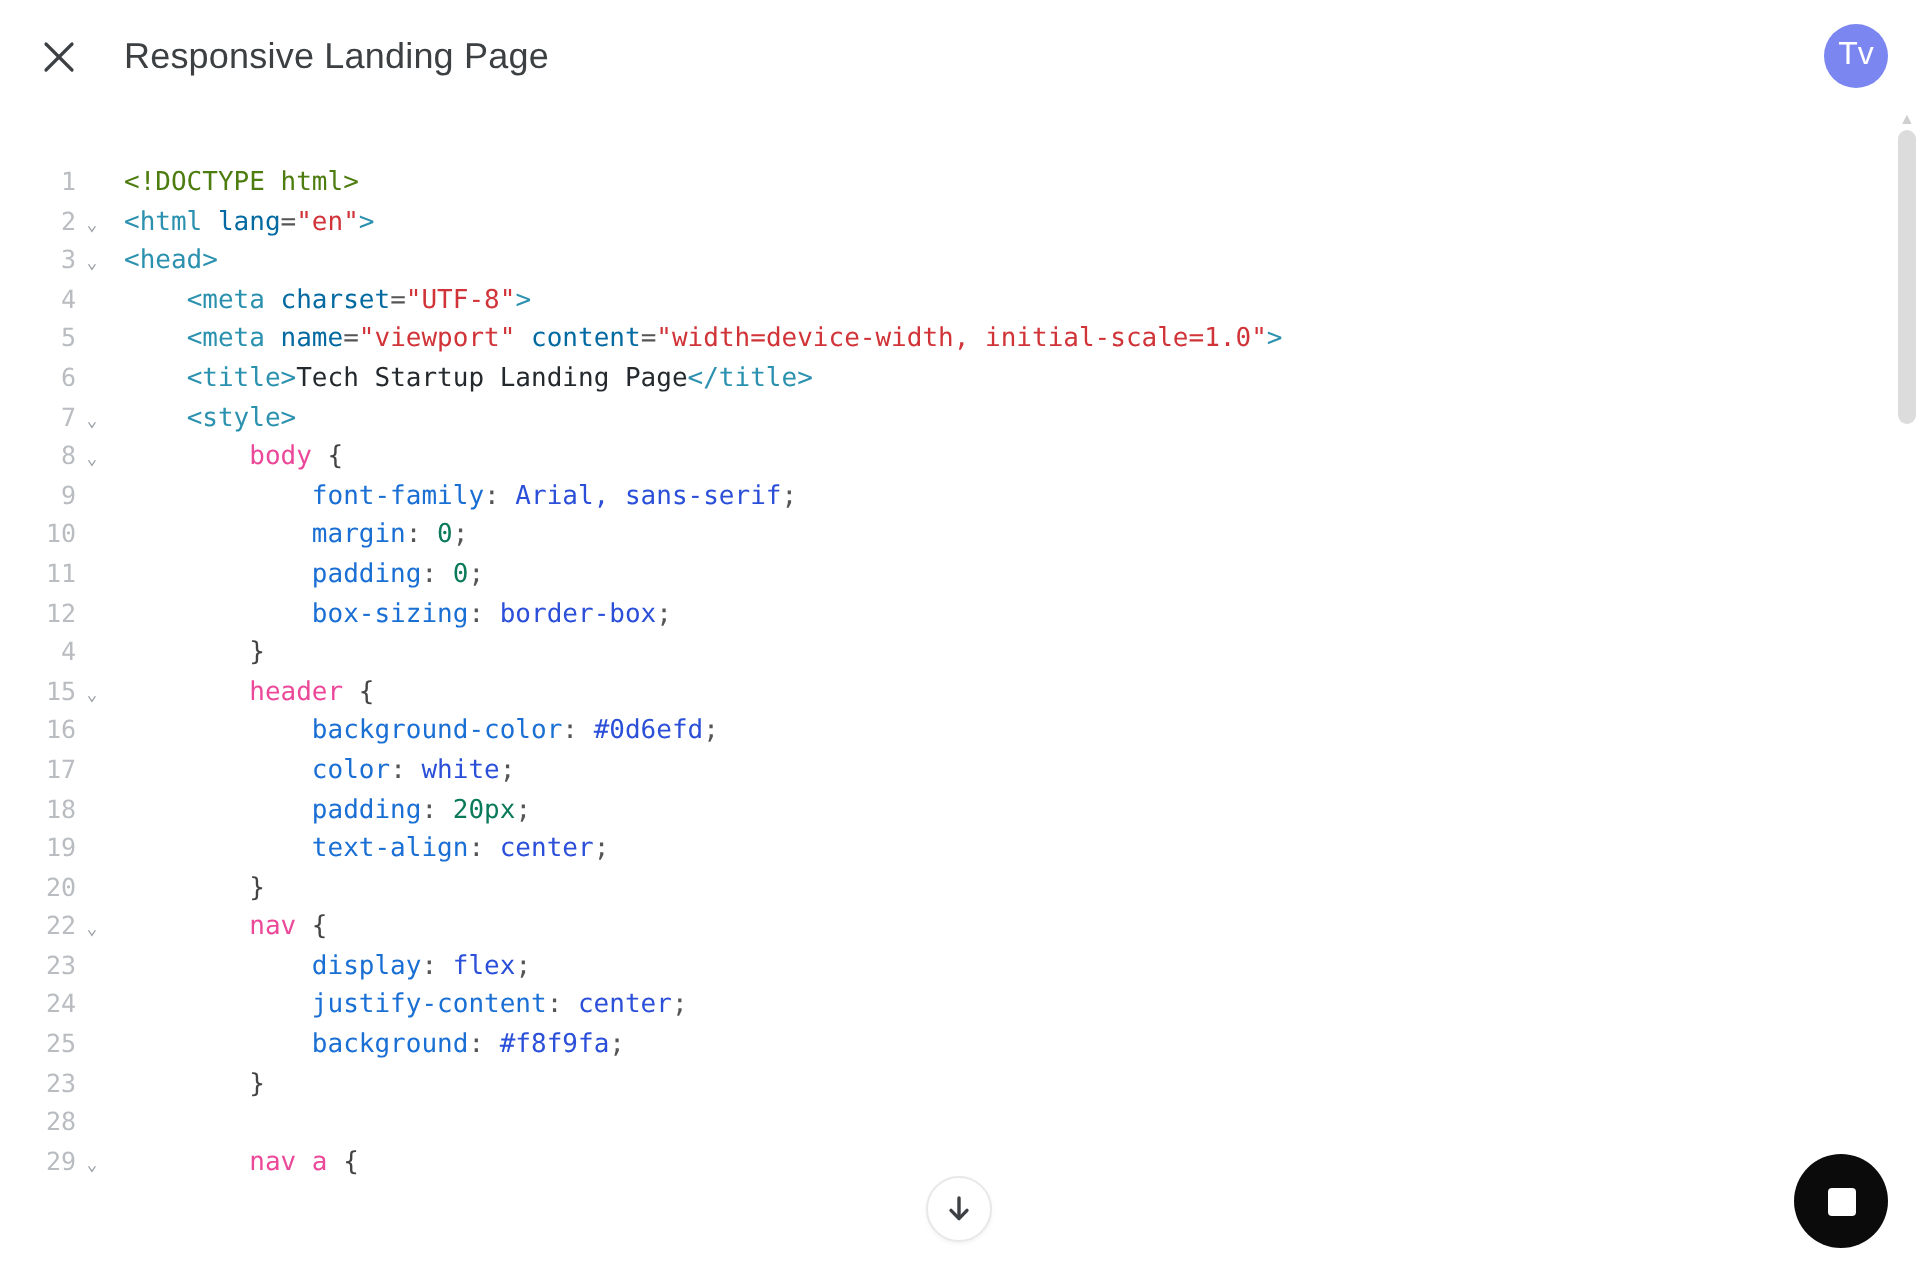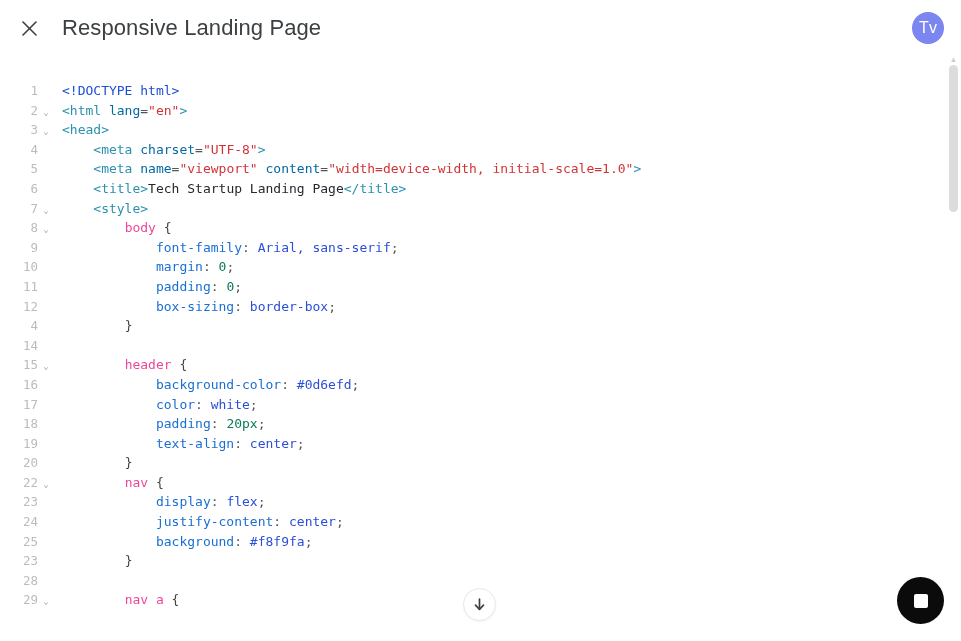--- a/index.html
+++ b/index.html
@@ -30,21 +30,21 @@
     margin-left: 16px;
     width: 26px; height: 26px;
     display: flex; align-items: center; justify-content: center;
     cursor: pointer;
     border: none; background: transparent;
     padding: 0;
   }
   .close-btn svg { display: block; }
   .doc-title {
     margin-left: 20px;
-    font-size: 22px;
+    font-size: 18px;
     color: #3c4043;
     font-family: "Liberation Sans", sans-serif;
     letter-spacing: 0.1px;
     white-space: nowrap;
   }
   .avatar {
     position: absolute;
     right: 17px; top: 12px;
     width: 32px; height: 32px;
     border-radius: 50%;
@@ -99,21 +99,21 @@
   }
   .fold.empty { cursor: default; }
   .code {
     flex: 1 1 auto;
     padding-left: 8px;
     color: #202124;
     white-space: pre;
   }
 
   
-  .t-doctype { color: #1d4ed8; }
+  .t-doctype { color: #4d7c0f; }
   .t-tag     { color: #2b91af; }
   .t-punct   { color: #555555; }
   .t-attr    { color: #0369a1; }
   .t-str     { color: #d13438; }
   .t-text    { color: #24292e; }
   .t-sel     { color: #ec4899; }
   .t-brace   { color: #444444; }
   .t-prop    { color: #1a6fd4; }
   .t-val     { color: #2b4fd8; }
   .t-num     { color: #0b7a5a; }
@@ -203,21 +203,20 @@
         <div class="line"><span class="ln">4</span><span class="fold empty"></span><span class="code">    <span class="t-tag">&lt;meta</span><span class="t-plain"> </span><span class="t-attr">charset</span><span class="t-punct">=</span><span class="t-str">"UTF-8"</span><span class="t-tag">&gt;</span></span></div>
         <div class="line"><span class="ln">5</span><span class="fold empty"></span><span class="code">    <span class="t-tag">&lt;meta</span><span class="t-plain"> </span><span class="t-attr">name</span><span class="t-punct">=</span><span class="t-str">"viewport"</span><span class="t-plain"> </span><span class="t-attr">content</span><span class="t-punct">=</span><span class="t-str">"width=device-width, initial-scale=1.0"</span><span class="t-tag">&gt;</span></span></div>
         <div class="line"><span class="ln">6</span><span class="fold empty"></span><span class="code">    <span class="t-tag">&lt;title&gt;</span><span class="t-text">Tech Startup Landing Page</span><span class="t-tag">&lt;/title&gt;</span></span></div>
         <div class="line"><span class="ln">7</span><span class="fold">⌄</span><span class="code">    <span class="t-tag">&lt;style&gt;</span></span></div>
         <div class="line"><span class="ln">8</span><span class="fold">⌄</span><span class="code">        <span class="t-sel">body</span><span class="t-brace"> {</span></span></div>
         <div class="line"><span class="ln">9</span><span class="fold empty"></span><span class="code">            <span class="t-prop">font-family</span><span class="t-punct">: </span><span class="t-val">Arial, sans-serif</span><span class="t-punct">;</span></span></div>
         <div class="line"><span class="ln">10</span><span class="fold empty"></span><span class="code">            <span class="t-prop">margin</span><span class="t-punct">: </span><span class="t-num">0</span><span class="t-punct">;</span></span></div>
         <div class="line"><span class="ln">11</span><span class="fold empty"></span><span class="code">            <span class="t-prop">padding</span><span class="t-punct">: </span><span class="t-num">0</span><span class="t-punct">;</span></span></div>
         <div class="line"><span class="ln">12</span><span class="fold empty"></span><span class="code">            <span class="t-prop">box-sizing</span><span class="t-punct">: </span><span class="t-val">border-box</span><span class="t-punct">;</span></span></div>
         <div class="line"><span class="ln">4</span><span class="fold empty"></span><span class="code">        <span class="t-brace">}</span></span></div>
-        <div class="line"><span class="ln">14</span><span class="fold empty"></span><span class="code"></span></div>
         <div class="line"><span class="ln">15</span><span class="fold">⌄</span><span class="code">        <span class="t-sel">header</span><span class="t-brace"> {</span></span></div>
         <div class="line"><span class="ln">16</span><span class="fold empty"></span><span class="code">            <span class="t-prop">background-color</span><span class="t-punct">: </span><span class="t-hex">#0d6efd</span><span class="t-punct">;</span></span></div>
         <div class="line"><span class="ln">17</span><span class="fold empty"></span><span class="code">            <span class="t-prop">color</span><span class="t-punct">: </span><span class="t-val">white</span><span class="t-punct">;</span></span></div>
         <div class="line"><span class="ln">18</span><span class="fold empty"></span><span class="code">            <span class="t-prop">padding</span><span class="t-punct">: </span><span class="t-num">20px</span><span class="t-punct">;</span></span></div>
         <div class="line"><span class="ln">19</span><span class="fold empty"></span><span class="code">            <span class="t-prop">text-align</span><span class="t-punct">: </span><span class="t-val">center</span><span class="t-punct">;</span></span></div>
         <div class="line"><span class="ln">20</span><span class="fold empty"></span><span class="code">        <span class="t-brace">}</span></span></div>
         <div class="line"><span class="ln">22</span><span class="fold">⌄</span><span class="code">        <span class="t-sel">nav</span><span class="t-brace"> {</span></span></div>
         <div class="line"><span class="ln">23</span><span class="fold empty"></span><span class="code">            <span class="t-prop">display</span><span class="t-punct">: </span><span class="t-val">flex</span><span class="t-punct">;</span></span></div>
         <div class="line"><span class="ln">24</span><span class="fold empty"></span><span class="code">            <span class="t-prop">justify-content</span><span class="t-punct">: </span><span class="t-val">center</span><span class="t-punct">;</span></span></div>
         <div class="line"><span class="ln">25</span><span class="fold empty"></span><span class="code">            <span class="t-prop">background</span><span class="t-punct">: </span><span class="t-hex">#f8f9fa</span><span class="t-punct">;</span></span></div>

